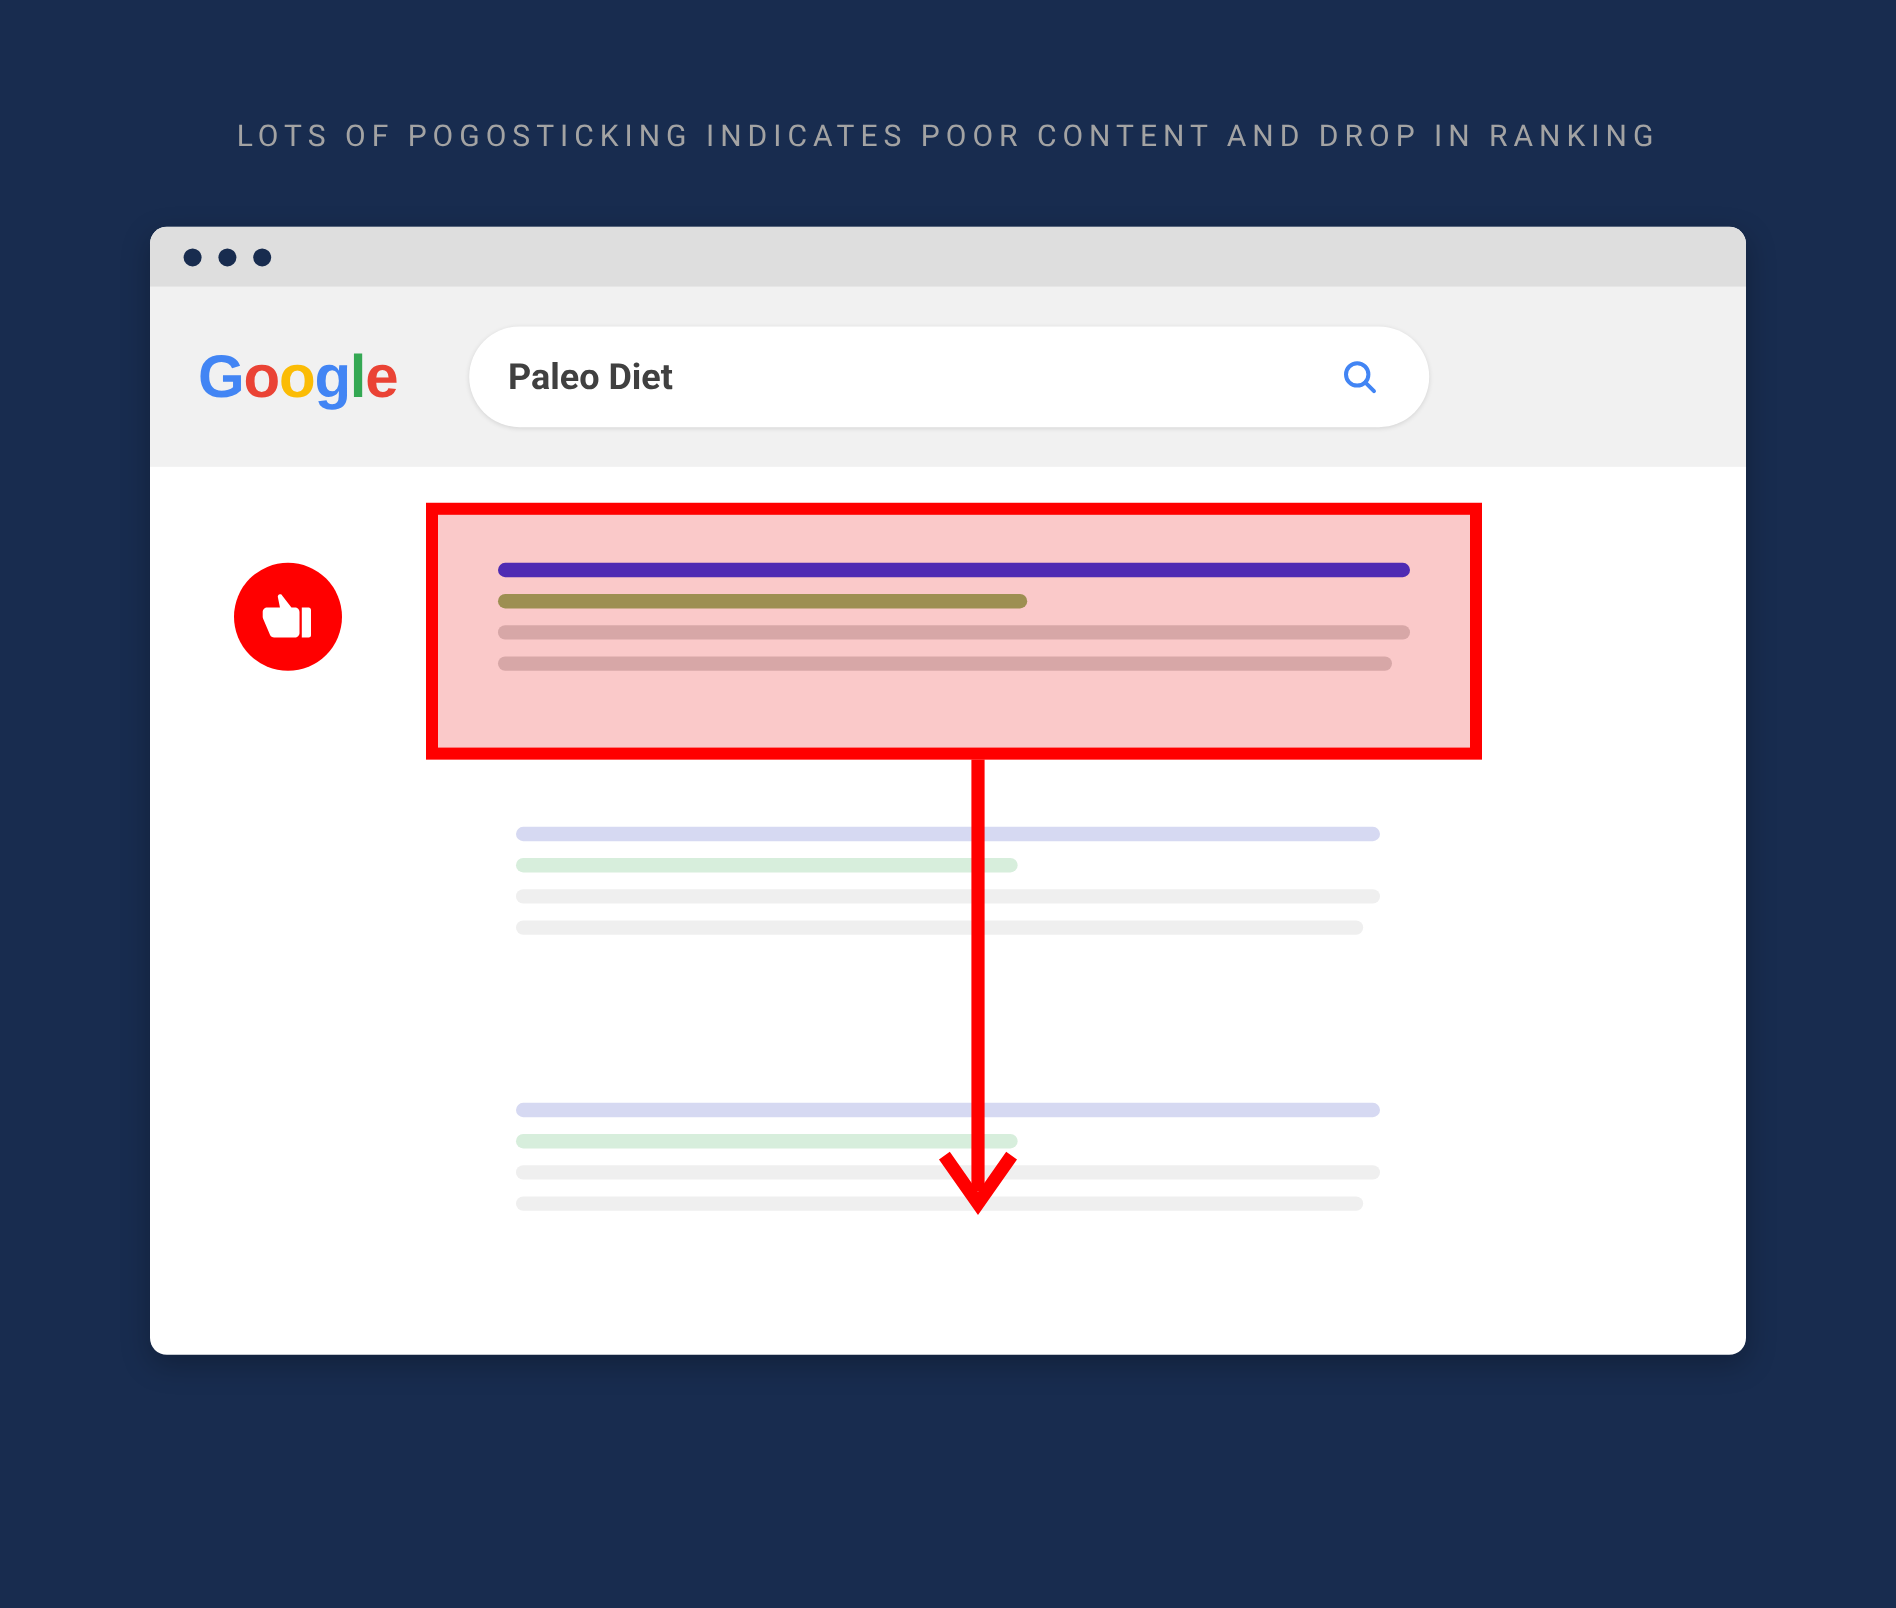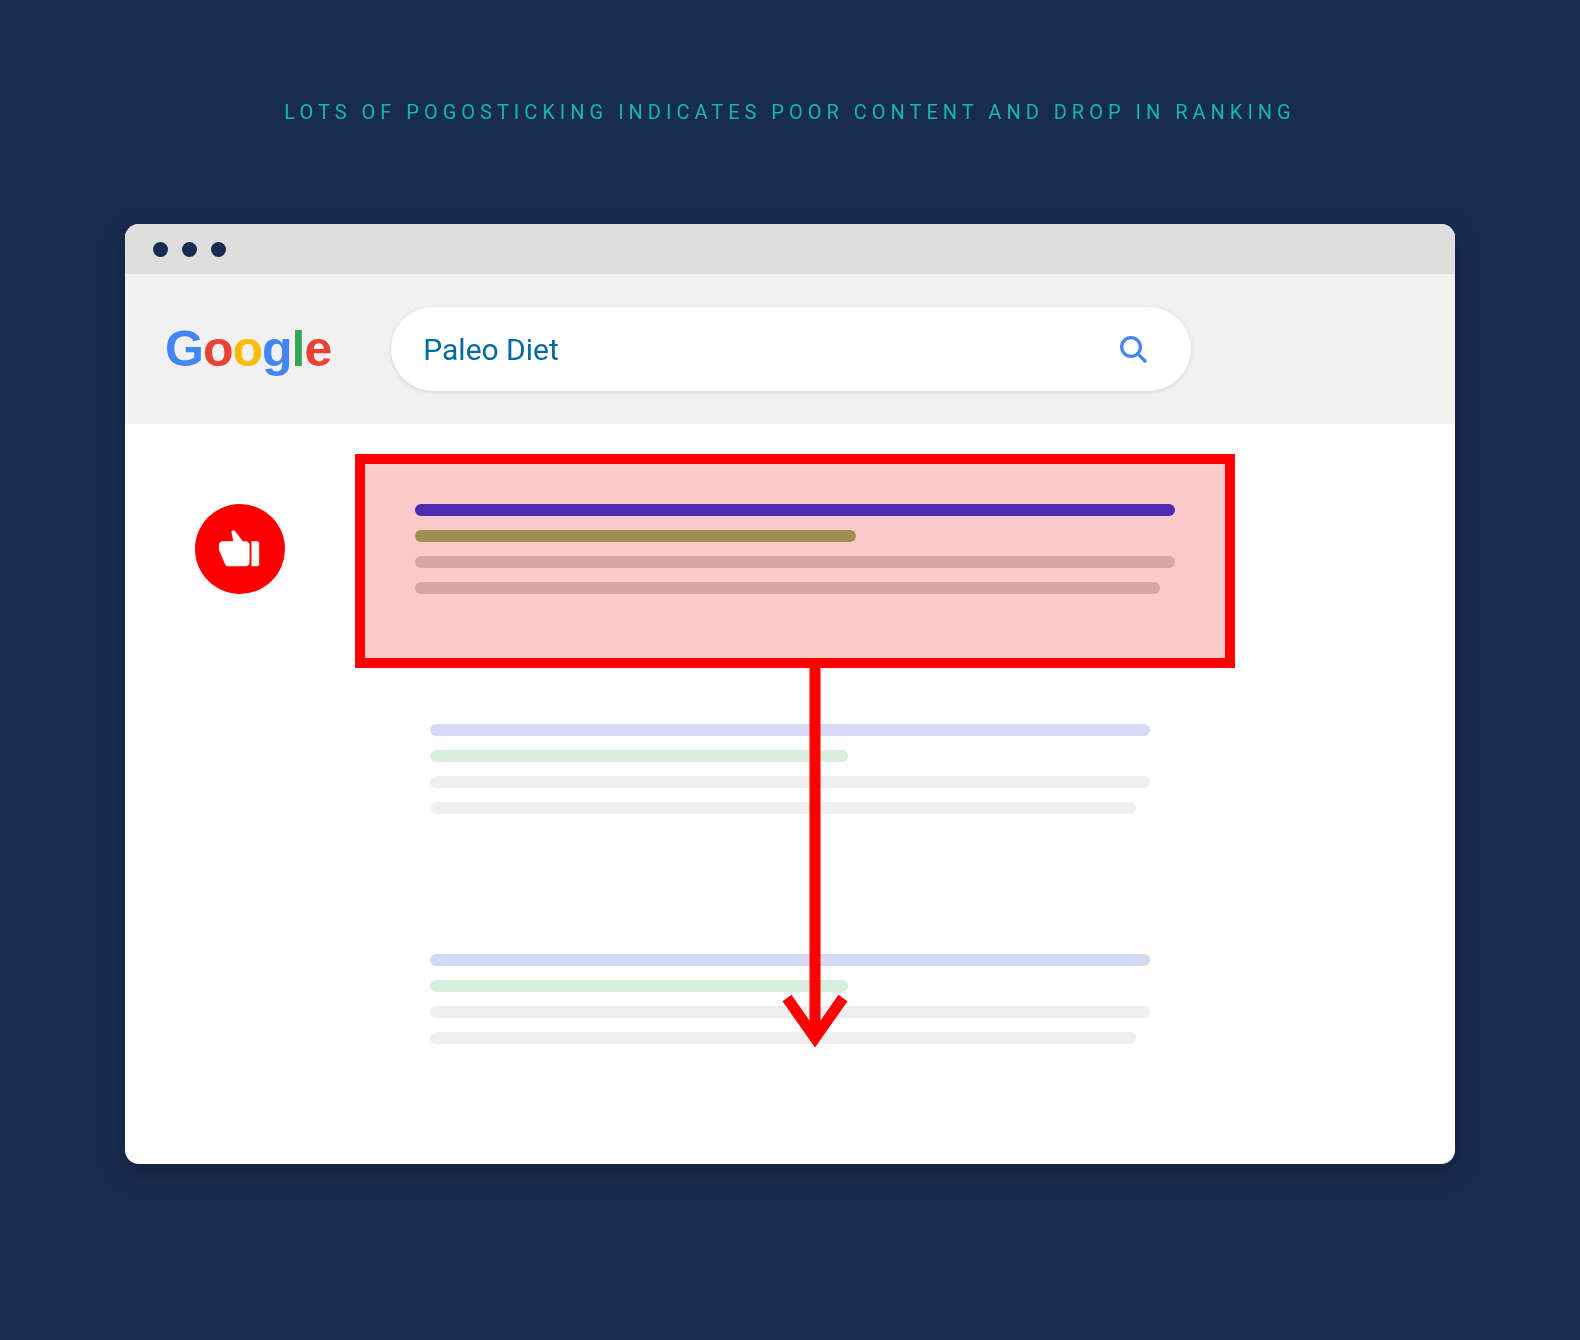--- a/index.html
+++ b/index.html
@@ -7,26 +7,26 @@
     background: #182c4f;
     width: 1580px;
     height: 1340px;
     font-family: -apple-system, BlinkMacSystemFont, "Segoe UI", Roboto, Helvetica, Arial, sans-serif;
     display: flex;
     flex-direction: column;
     align-items: center;
     padding-top: 100px;
   }
   .title {
-    color: #14b8a6;
-    font-size: 20px;
+    color: #a3a3a3;
+    font-size: 25px;
     letter-spacing: 5px;
     font-weight: 400;
     text-align: center;
-    margin-bottom: 100px;
+    margin-bottom: 60px;
   }
   .browser {
     width: 1330px;
     height: 940px;
     background: #ffffff;
     border-radius: 14px;
     overflow: hidden;
     position: relative;
     box-shadow: 0 8px 24px rgba(0,0,0,0.25);
   }
@@ -71,22 +71,22 @@
     background: #ffffff;
     border-radius: 44px;
     display: flex;
     align-items: center;
     justify-content: space-between;
     padding: 0 42px 0 32px;
     box-shadow: 0 1px 4px rgba(0,0,0,0.12);
   }
   .search-text {
     font-size: 30px;
-    color: #0369a1;
-    font-weight: 400;
+    color: #404040;
+    font-weight: 700;
   }
   .search-icon svg { width: 32px; height: 32px; display:block; }
   .results {
     position: relative;
     padding: 30px 60px 30px 60px;
   }
   .thumbs-badge {
     position: absolute;
     left: 70px;
     top: 80px;

